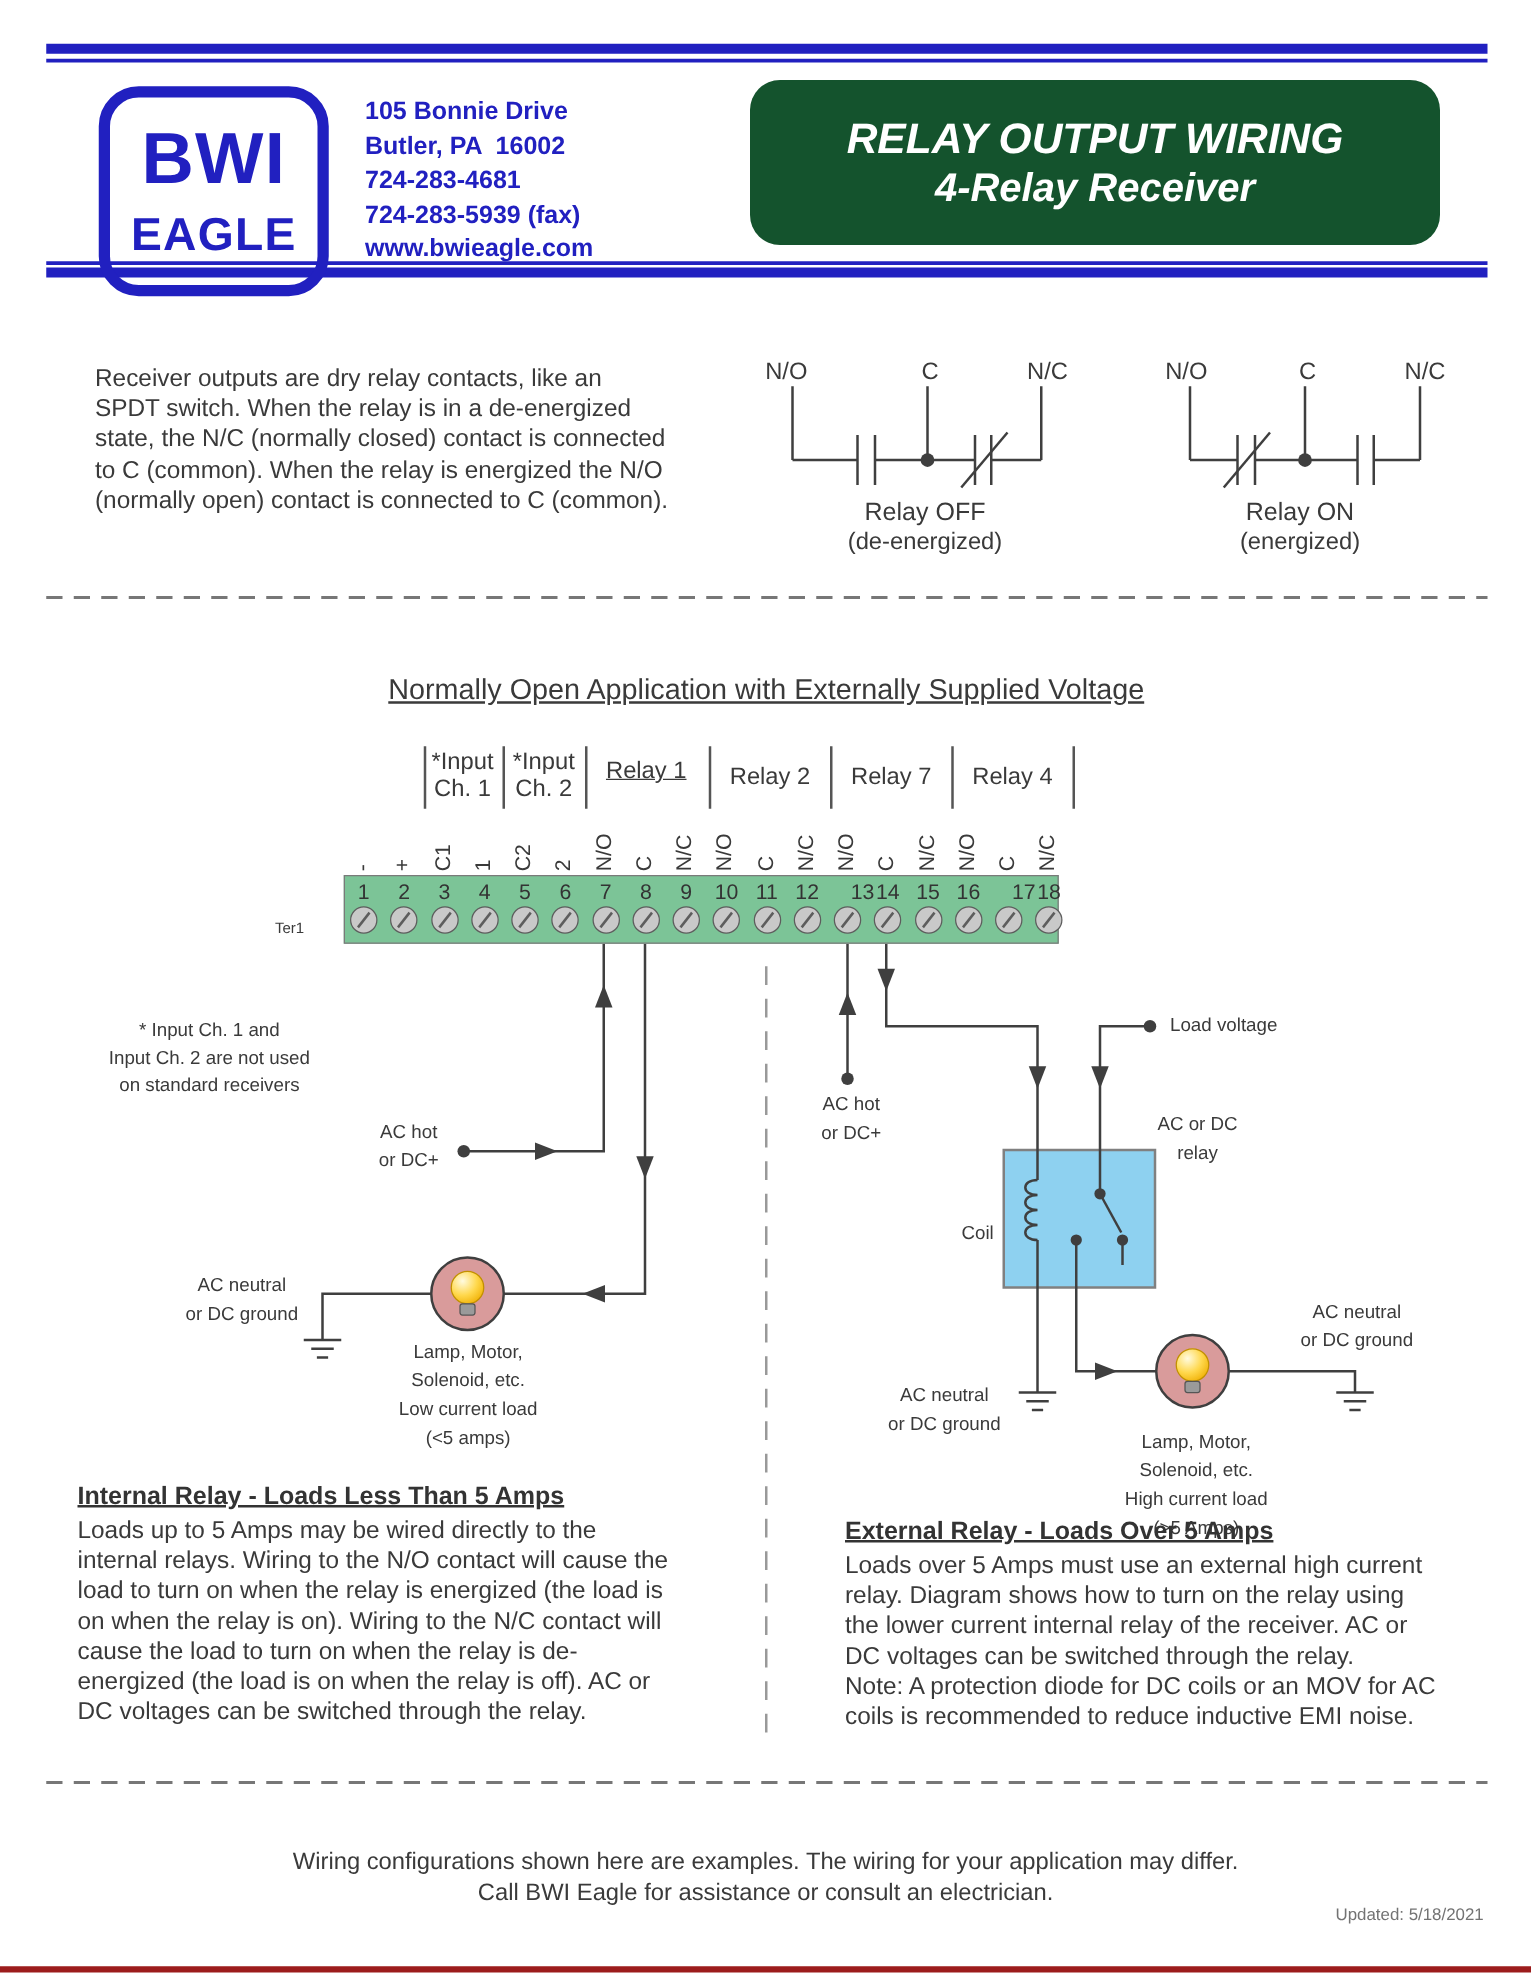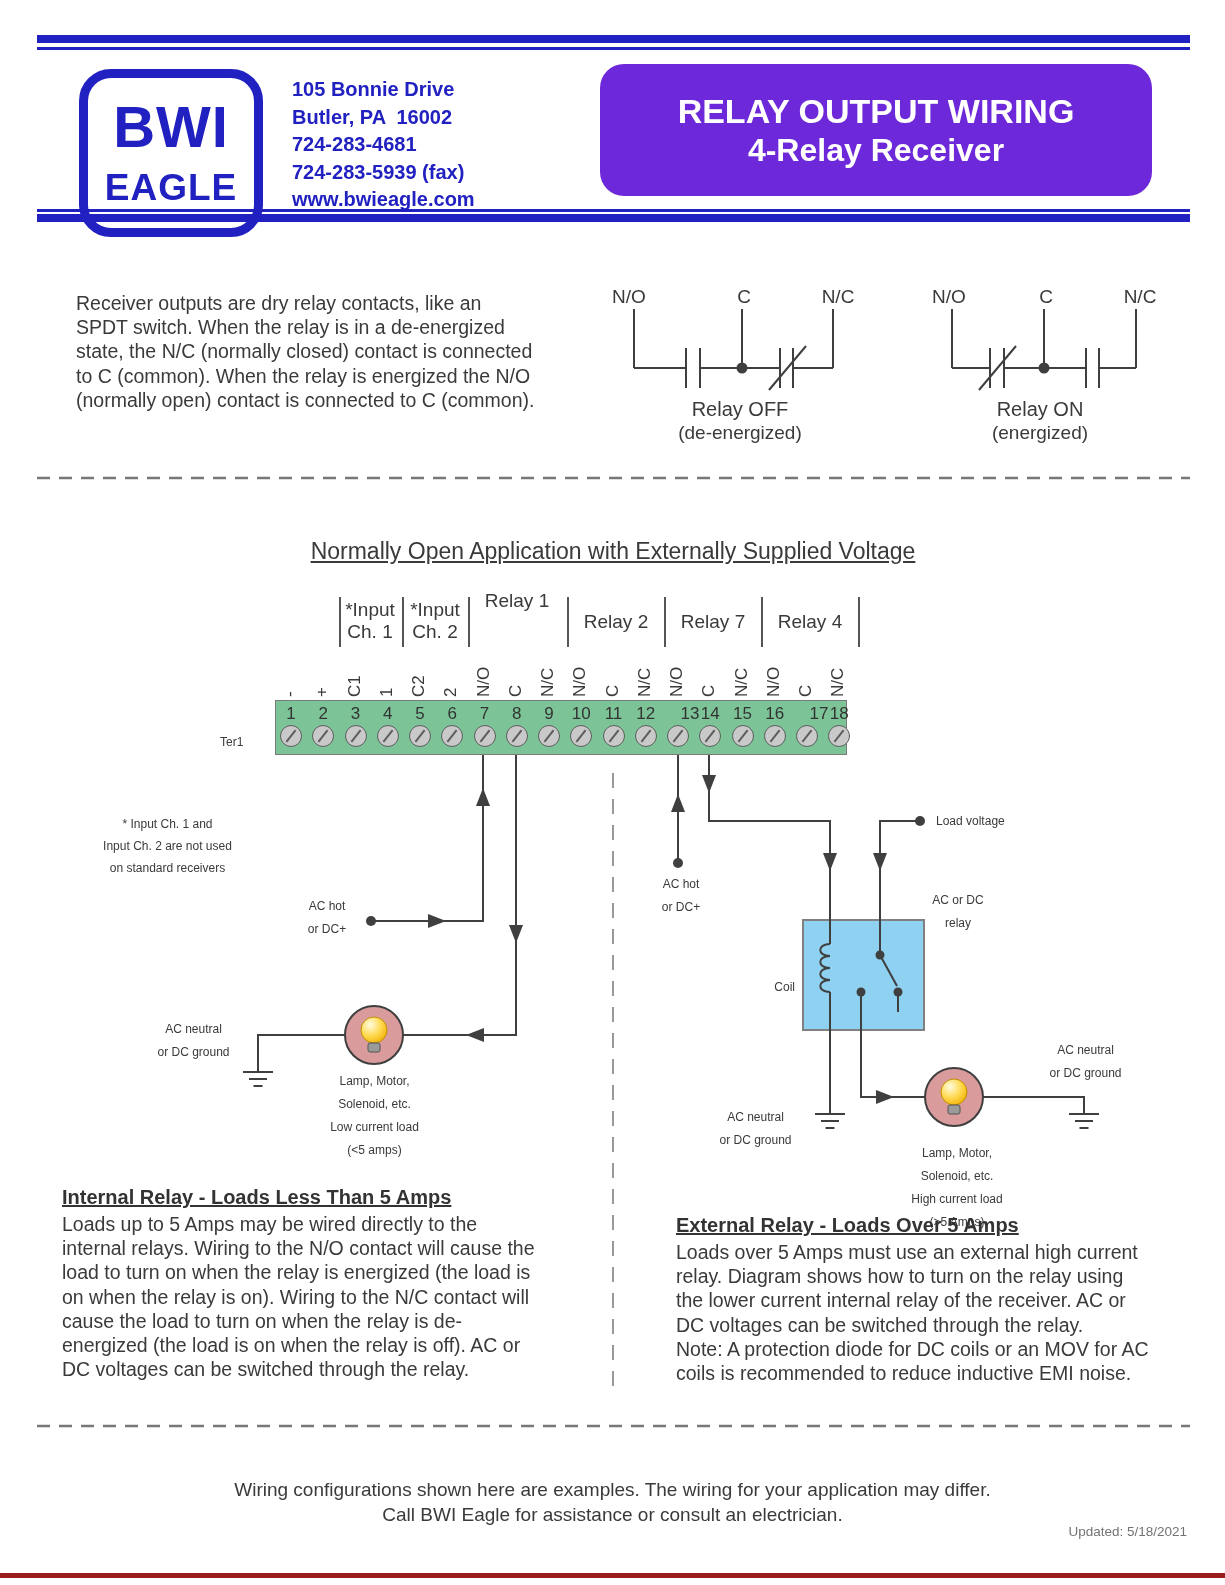--- a/index.html
+++ b/index.html
@@ -4,34 +4,34 @@
 <style>
   html,body{margin:0;padding:0;background:#ffffff;}
   body{width:1225px;height:1585px;position:relative;font-family:"Liberation Sans",sans-serif;color:#3a3a3a;overflow:hidden;}
   .abs{position:absolute;}
   .pre{white-space:pre-wrap;}
   .blue-bar{position:absolute;background:#2120c0;}
   .logo-box{position:absolute;left:79px;top:69px;width:184px;height:168px;border:9px solid #2120c0;border-radius:32px;box-sizing:border-box;display:flex;flex-direction:column;align-items:center;justify-content:center;gap:11px;}
   .logo-bwi{font-size:58px;font-weight:bold;color:#2120c0;letter-spacing:1px;line-height:58px;}
   .logo-eagle{font-size:37px;font-weight:bold;color:#2120c0;letter-spacing:1px;line-height:42px;}
   .address{position:absolute;left:292px;top:76px;font-size:20px;font-weight:bold;color:#2120c0;line-height:27.5px;}
-  .title-box{position:absolute;left:600px;top:64px;width:552px;height:132px;background:#6d28d9;border-radius:24px;display:flex;flex-direction:column;align-items:center;justify-content:center;color:#ffffff;}
+  .title-box{position:absolute;left:600px;top:64px;width:552px;height:132px;background:#14532d;border-radius:24px;display:flex;flex-direction:column;align-items:center;justify-content:center;color:#ffffff;font-style:italic;}
   .title-1{font-size:34px;font-weight:bold;line-height:40px;}
   .title-2{font-size:32px;font-weight:bold;line-height:38px;}
   .para{position:absolute;left:76px;top:291px;width:510px;font-size:19.5px;line-height:24.2px;color:#3a3a3a;}
   .app-title{position:absolute;left:113px;top:538px;width:1000px;text-align:center;font-size:23px;color:#3a3a3a;text-decoration:underline;}
   .glabel{position:absolute;text-align:center;font-size:19px;line-height:22px;color:#3a3a3a;}
   .gsep{position:absolute;top:597px;height:50px;width:2px;background:#555;}
   .tlabel{position:absolute;top:679px;height:18px;line-height:18px;font-size:17px;color:#3a3a3a;transform-origin:0 100%;transform:rotate(-90deg);white-space:nowrap;}
   .strip{position:absolute;left:275px;top:700px;width:572px;height:55px;background:#7cc497;border:1.5px solid #7a7a7a;box-sizing:border-box;}
   .tnum{position:absolute;top:3px;width:32px;text-align:center;font-size:17px;color:#333;}
   .screw{position:absolute;top:24px;width:22px;height:22px;border-radius:50%;background:#c9c9c9;border:1.5px solid #5d5d5d;box-sizing:border-box;}
   .screw::after{content:"";position:absolute;left:50%;top:50%;width:2px;height:15px;background:#5d5d5d;transform:translate(-50%,-50%) rotate(38deg);}
   .ter1{position:absolute;left:220px;top:735px;font-size:12px;color:#3a3a3a;}
-  .dlabel{position:absolute;font-size:12px;line-height:22.5px;text-align:center;color:#3a3a3a;white-space:pre-wrap;}
+  .dlabel{position:absolute;font-size:15px;line-height:22.5px;text-align:center;color:#3a3a3a;white-space:pre-wrap;}
   .sec-head{position:absolute;font-size:20px;font-weight:bold;text-decoration:underline;color:#333;}
   .sec-body{position:absolute;font-size:19.5px;line-height:24.2px;color:#3a3a3a;white-space:pre-wrap;}
   .foot{position:absolute;left:0;width:1225px;text-align:center;font-size:19px;color:#3a3a3a;}
   .updated{position:absolute;right:38px;top:1524px;font-size:13.5px;color:#737373;}
   .red-bar{position:absolute;left:0;top:1573px;width:1225px;height:5px;background:#9c1c1c;}
   svg text{font-family:"Liberation Sans",sans-serif;}
 </style>
 </head>
 <body>
 
@@ -180,21 +180,21 @@
 <div class="gsep" style="left:468px;"></div>
 <div class="gsep" style="left:567px;"></div>
 <div class="gsep" style="left:664px;"></div>
 <div class="gsep" style="left:761px;"></div>
 <div class="gsep" style="left:858px;"></div>
 
 <div class="glabel pre" style="left:320px;top:599px;width:100px;">*Input
 Ch. 1</div>
 <div class="glabel pre" style="left:385px;top:599px;width:100px;">*Input
 Ch. 2</div>
-<div class="glabel" style="left:467px;top:590px;width:100px;">Relay 1</div>
+<div class="glabel" style="left:467px;top:606px;width:100px;text-decoration:underline;">Relay 1</div>
 <div class="glabel" style="left:566px;top:611px;width:100px;">Relay 2</div>
 <div class="glabel" style="left:663px;top:611px;width:100px;">Relay 7</div>
 <div class="glabel" style="left:760px;top:611px;width:100px;">Relay 4</div>
 
 <div id="terminal-rot-labels">
     <div class="tlabel" style="left: 299px;">-</div>
     <div class="tlabel" style="left: 331.25px;">+</div>
     <div class="tlabel" style="left: 363.5px;">C1</div>
     <div class="tlabel" style="left: 395.75px;">1</div>
     <div class="tlabel" style="left: 428px;">C2</div>

